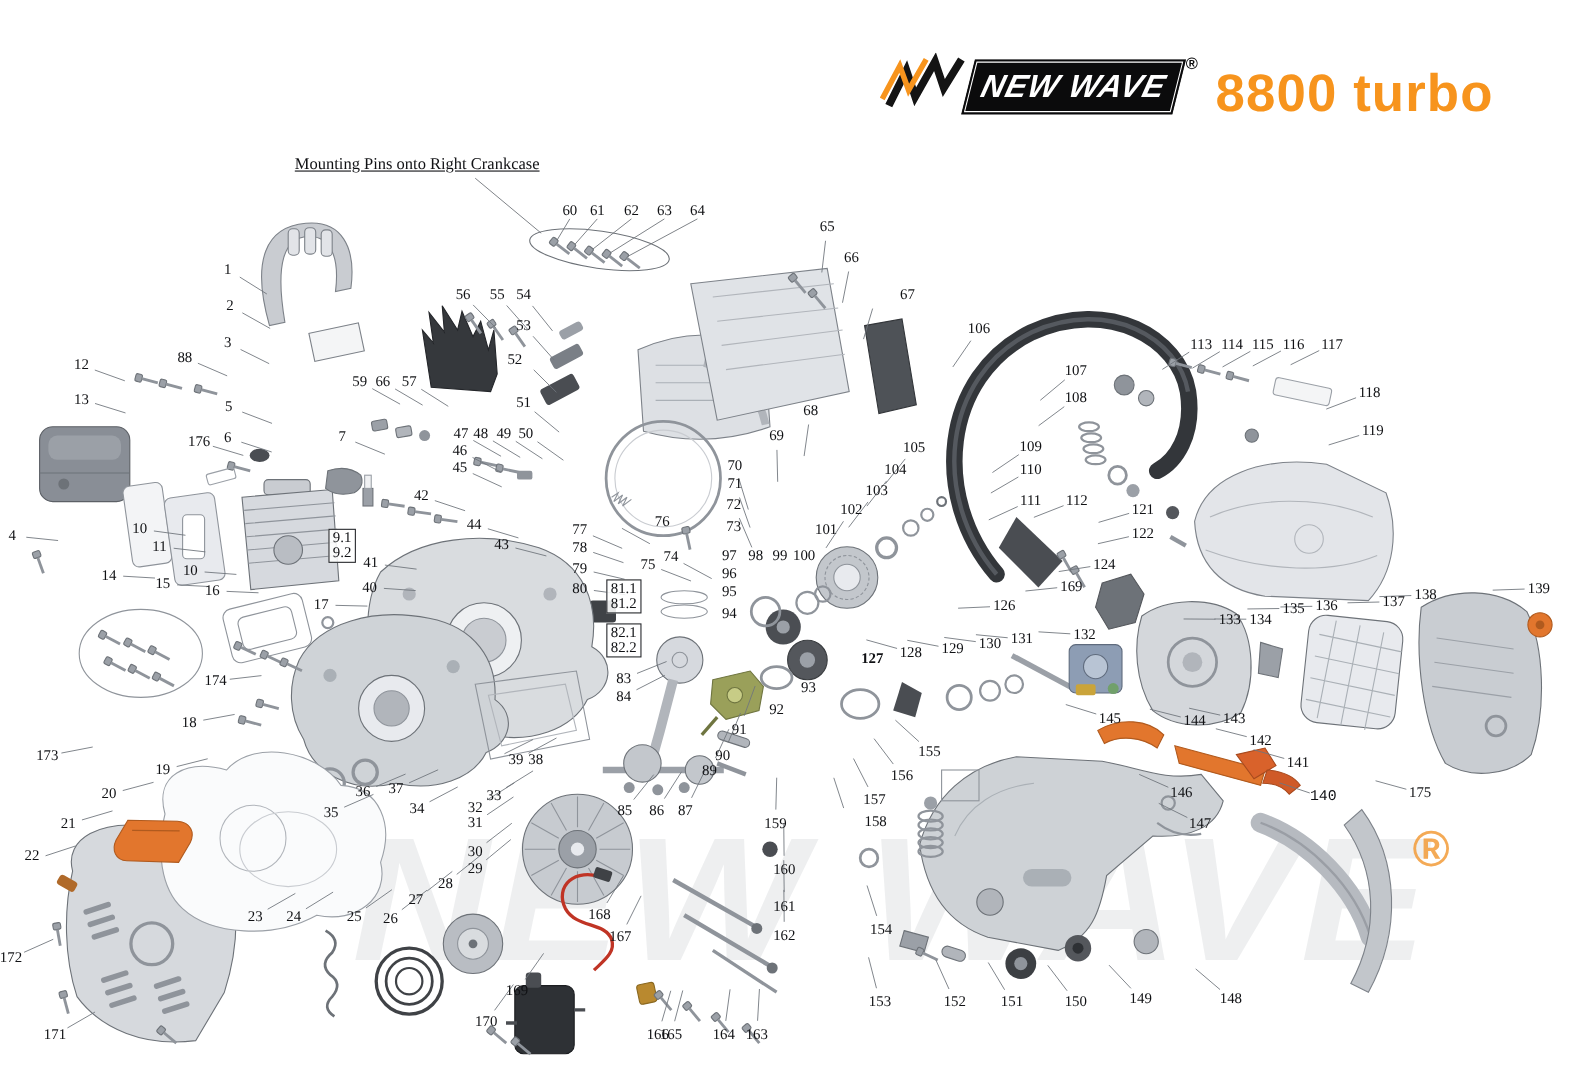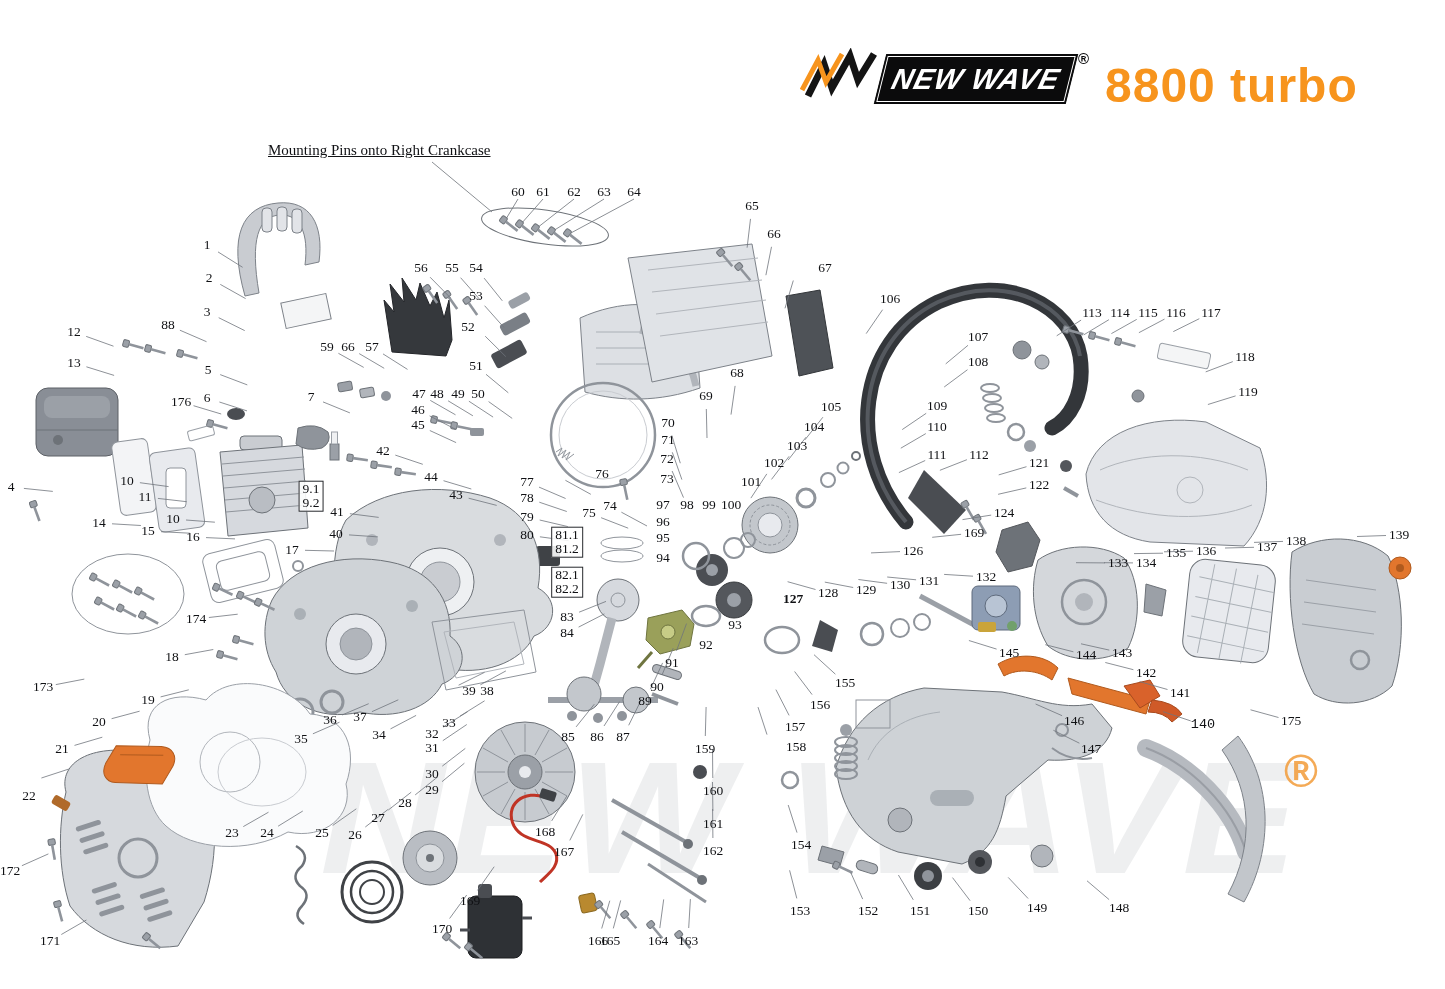--- a/index.html
+++ b/index.html
@@ -737,21 +737,21 @@
       <div class="callout" style="left: 470px; top: 901px;">169</div>
       <div class="callout" style="left: 442px; top: 929px;">170</div>
       <div class="callout" style="left: 50px; top: 941px;">171</div>
       <div class="callout" style="left: 10px; top: 871px;">172</div>
       <div class="callout" style="left: 43px; top: 687px;">173</div>
       <div class="callout" style="left: 196px; top: 619px;">174</div>
       <div class="callout" style="left: 172px; top: 657px;">18</div>
       <div class="callout" style="left: 148px; top: 700px;">19</div>
       <div class="callout" style="left: 99px; top: 722px;">20</div>
       <div class="callout" style="left: 62px; top: 749px;">21</div>
-      <div class="callout" style="left: 29px; top: 796px;">22</div>
+      <div class="callout" style="left: 29px; top: 778px;">22</div>
       <div class="callout" style="left: 232px; top: 833px;">23</div>
       <div class="callout" style="left: 267px; top: 833px;">24</div>
       <div class="callout" style="left: 322px; top: 833px;">25</div>
       <div class="callout" style="left: 355px; top: 835px;">26</div>
       <div class="callout" style="left: 378px; top: 818px;">27</div>
       <div class="callout" style="left: 405px; top: 803px;">28</div>
       <div class="callout" style="left: 432px; top: 790px;">29</div>
       <div class="callout" style="left: 432px; top: 774px;">30</div>
       <div class="callout" style="left: 432px; top: 748px;">31</div>
       <div class="callout" style="left: 432px; top: 734px;">32</div>

